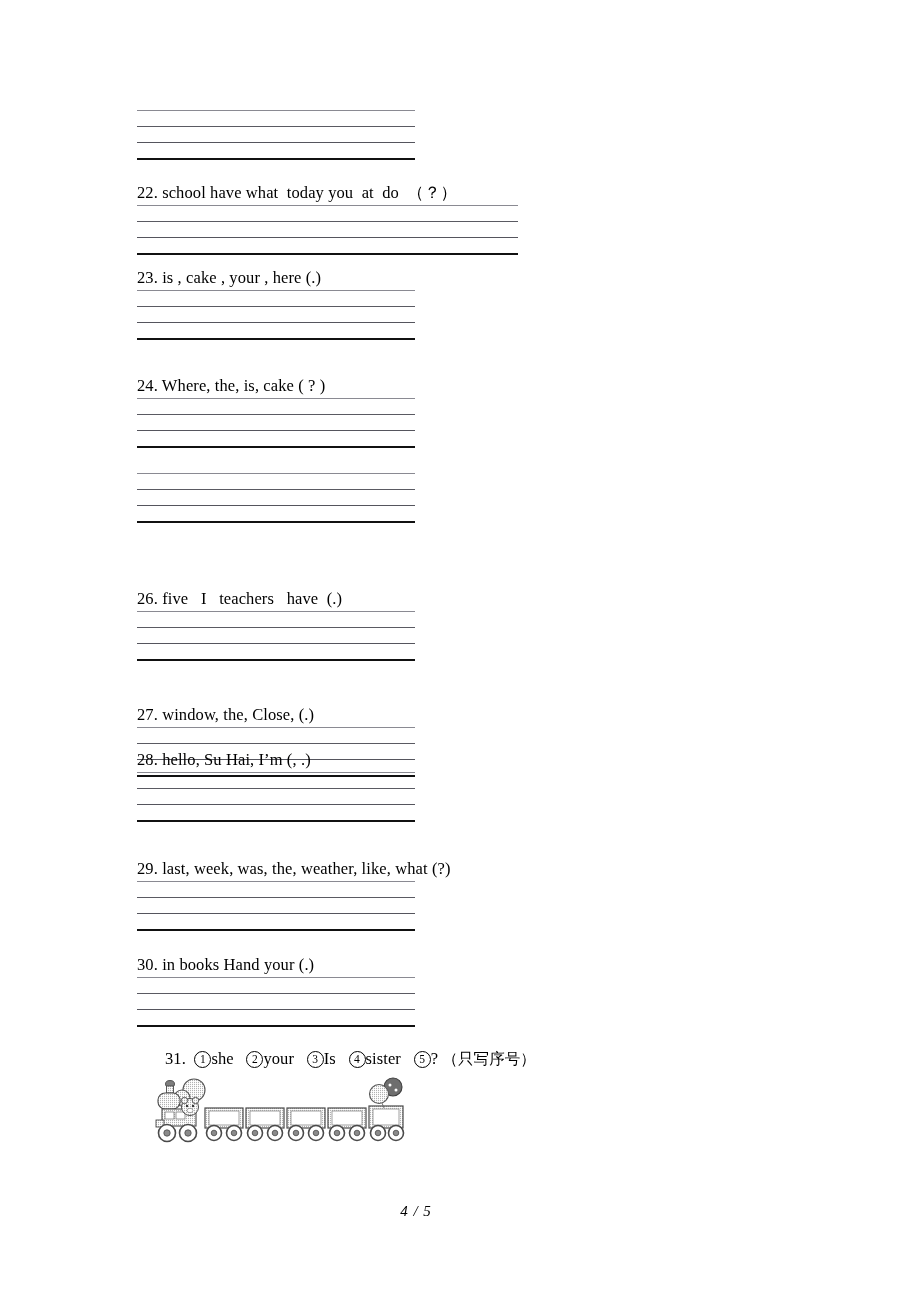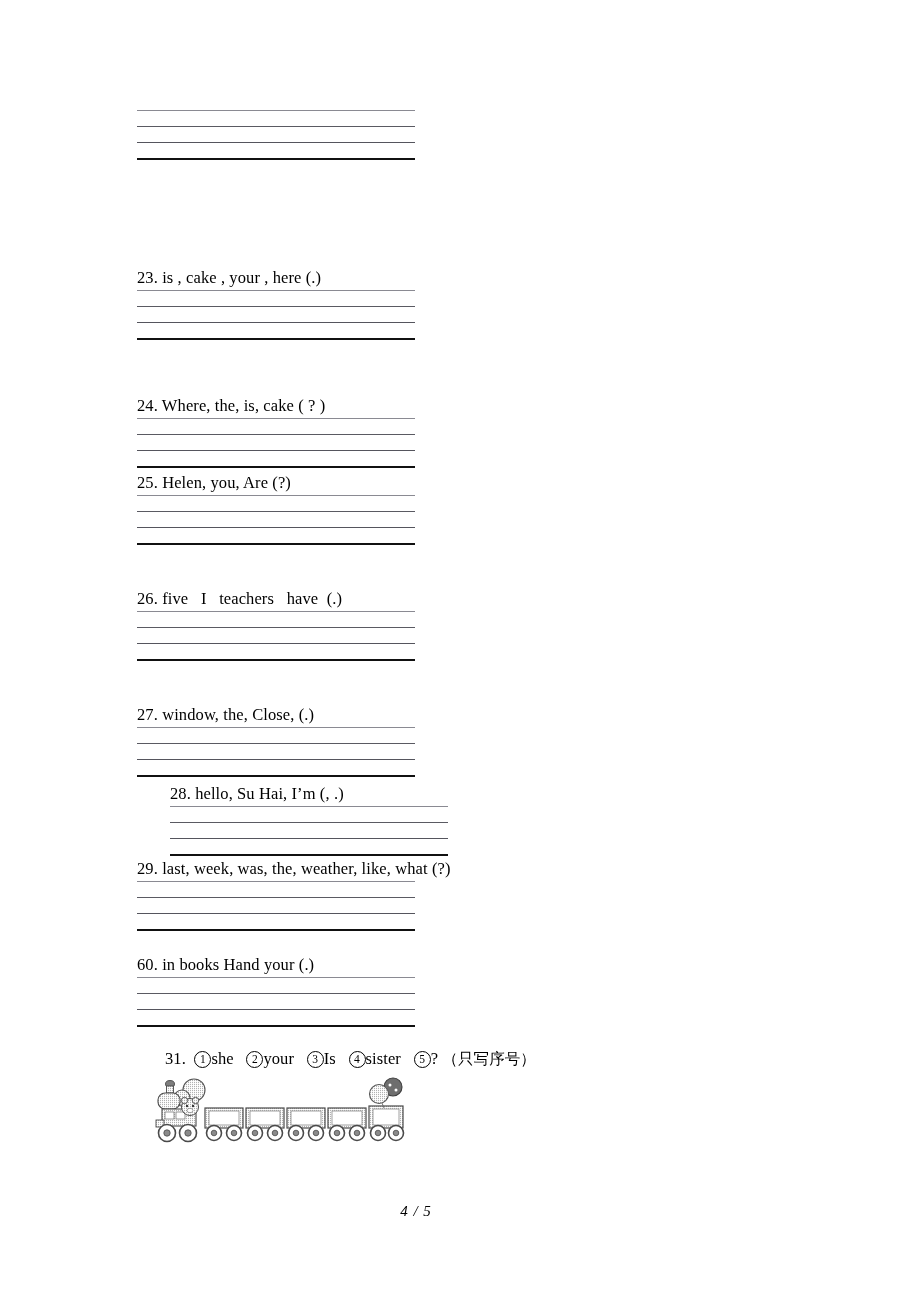--- a/index.html
+++ b/index.html
@@ -116,49 +116,60 @@
   <div id="top-rules" class="rules">
     <div class="rule r1"></div>
     <div class="rule-gap"></div>
     <div class="rule r2"></div>
     <div class="rule-gap"></div>
     <div class="rule r3"></div>
     <div class="rule-gap"></div>
     <div class="rule r4"></div>
   </div>
 
+  <div class="qblock" id="q22" style="top:183px; width:381px;">
+    <div class="qtext">22. school have what  today you  at  do  （？）</div>
+    <div class="rules">
+      <div class="rule r1"></div>
+      <div class="rule-gap"></div>
+      <div class="rule r2"></div>
+      <div class="rule-gap"></div>
+      <div class="rule r3"></div>
+      <div class="rule-gap"></div>
+      <div class="rule r4"></div>
+    </div>
+  </div>
 
   <div class="qblock" id="q23" style="top:268px; width:278px;">
     <div class="qtext">23. is , cake , your , here (.)</div>
     <div class="rules">
       <div class="rule r1"></div>
       <div class="rule-gap"></div>
       <div class="rule r2"></div>
       <div class="rule-gap"></div>
       <div class="rule r3"></div>
       <div class="rule-gap"></div>
       <div class="rule r4"></div>
     </div>
   </div>
 
-  <div class="qblock" id="q24" style="top:396px; width:278px;">
+  <div class="qblock" id="q24" style="top:376px; width:278px;">
     <div class="qtext">24. Where, the, is, cake ( ? )</div>
     <div class="rules">
       <div class="rule r1"></div>
       <div class="rule-gap"></div>
       <div class="rule r2"></div>
       <div class="rule-gap"></div>
       <div class="rule r3"></div>
       <div class="rule-gap"></div>
       <div class="rule r4"></div>
     </div>
   </div>
 
   <div class="qblock" id="q25" style="top:473px; width:278px;">
-    <div class="qtext">25. Helen, you, Are (?)</div>
     <div class="rules">
       <div class="rule r1"></div>
       <div class="rule-gap"></div>
       <div class="rule r2"></div>
       <div class="rule-gap"></div>
       <div class="rule r3"></div>
       <div class="rule-gap"></div>
       <div class="rule r4"></div>
     </div>
   </div>
@@ -182,21 +193,21 @@
       <div class="rule r1"></div>
       <div class="rule-gap"></div>
       <div class="rule r2"></div>
       <div class="rule-gap"></div>
       <div class="rule r3"></div>
       <div class="rule-gap"></div>
       <div class="rule r4"></div>
     </div>
   </div>
 
-  <div class="qblock" id="q28" style="top:784px; width:278px;margin-left:33px;">
+  <div class="qblock" id="q28" style="top:750px; width:278px;">
     <div class="qtext">28. hello, Su Hai, I’m (, .)</div>
     <div class="rules">
       <div class="rule r1"></div>
       <div class="rule-gap"></div>
       <div class="rule r2"></div>
       <div class="rule-gap"></div>
       <div class="rule r3"></div>
       <div class="rule-gap"></div>
       <div class="rule r4"></div>
     </div>
@@ -209,21 +220,21 @@
       <div class="rule-gap"></div>
       <div class="rule r2"></div>
       <div class="rule-gap"></div>
       <div class="rule r3"></div>
       <div class="rule-gap"></div>
       <div class="rule r4"></div>
     </div>
   </div>
 
   <div class="qblock" id="q30" style="top:955px; width:278px;">
-    <div class="qtext">60. in books Hand your (.)</div>
+    <div class="qtext">30. in books Hand your (.)</div>
     <div class="rules">
       <div class="rule r1"></div>
       <div class="rule-gap"></div>
       <div class="rule r2"></div>
       <div class="rule-gap"></div>
       <div class="rule r3"></div>
       <div class="rule-gap"></div>
       <div class="rule r4"></div>
     </div>
   </div>

